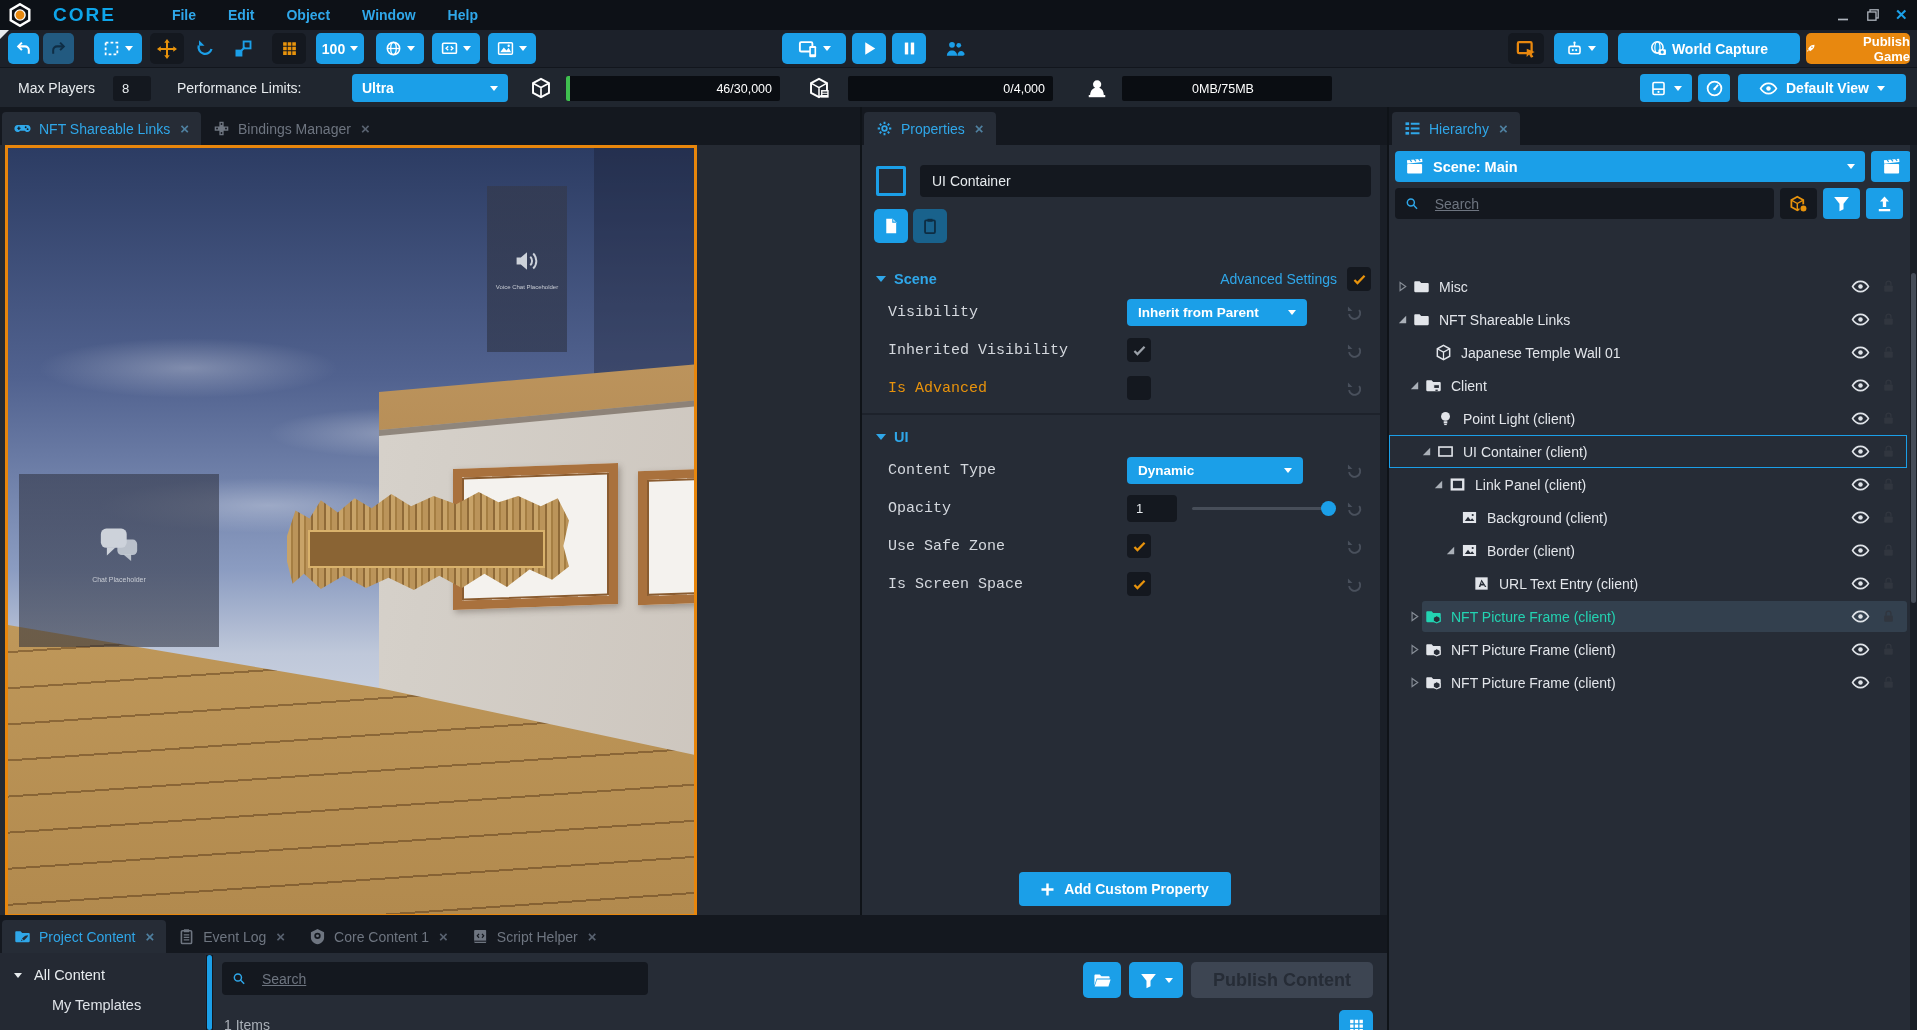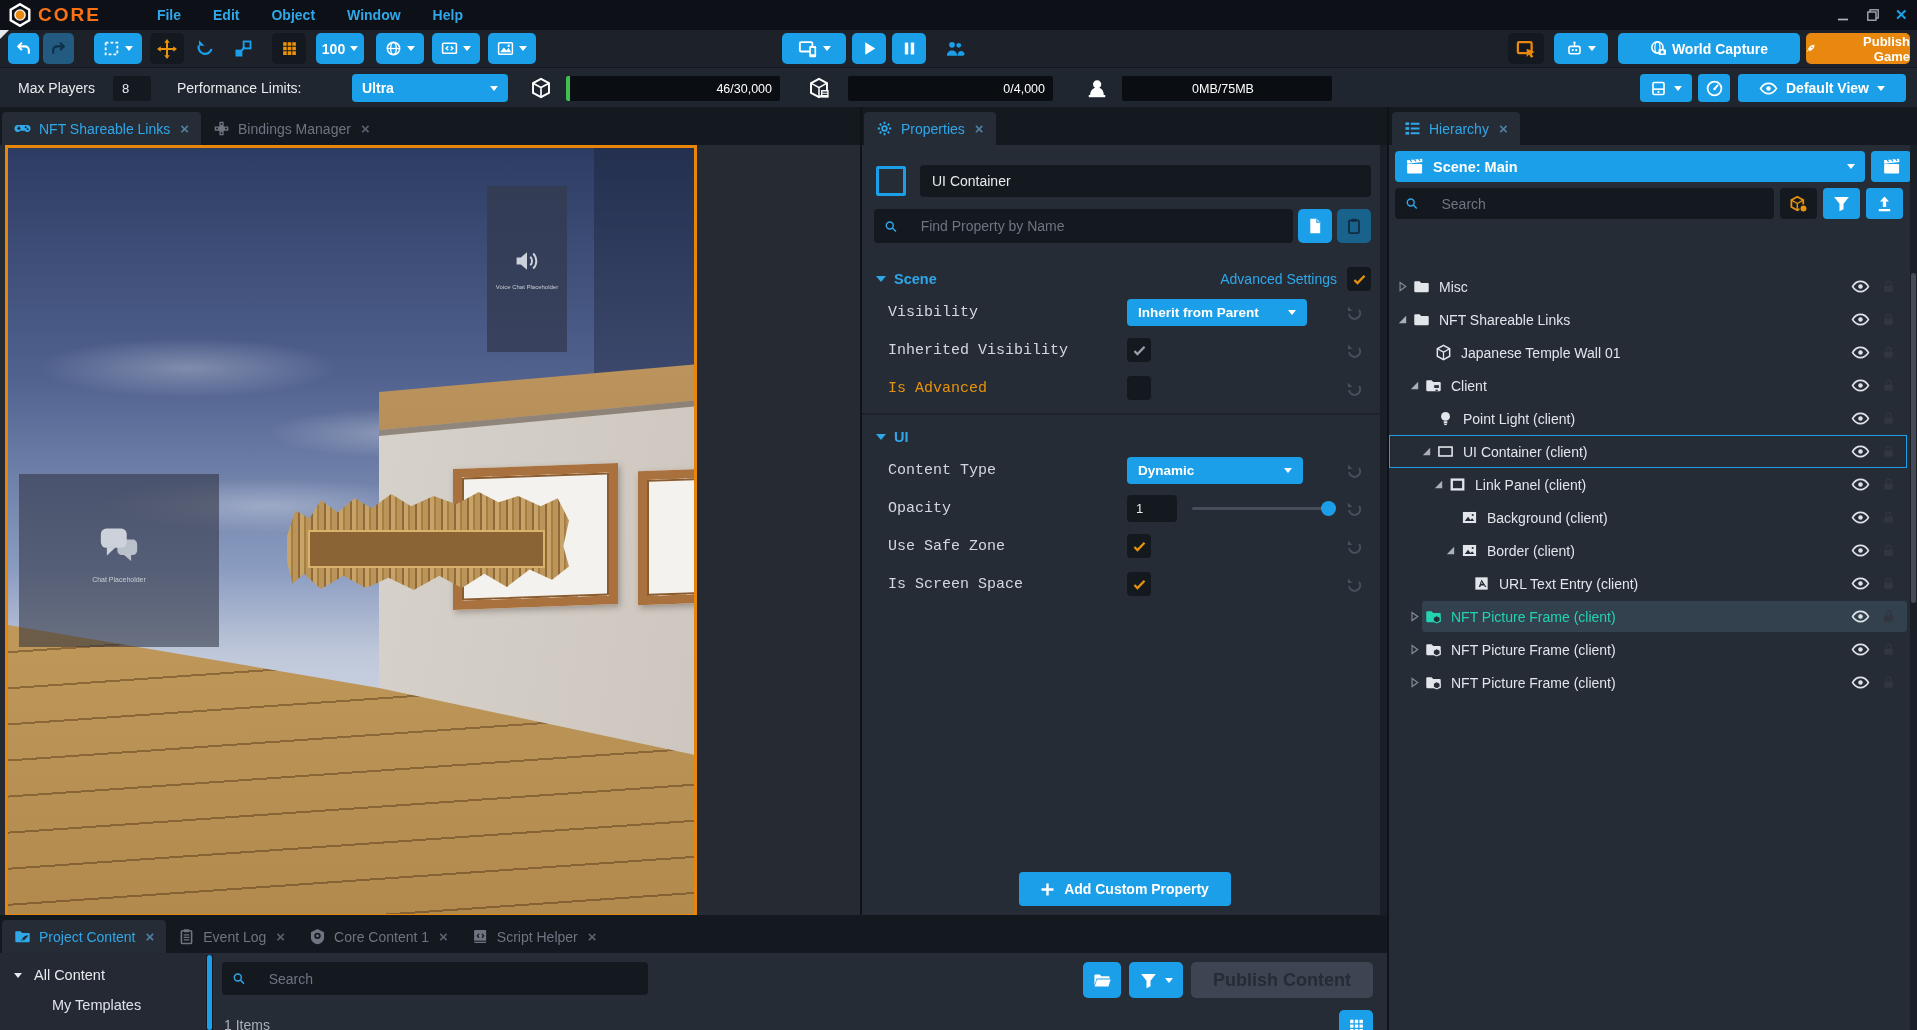--- a/index.html
+++ b/index.html
@@ -8,21 +8,21 @@
   #app { position:relative; width:1917px; height:1030px; overflow:hidden; background:#10141a; }
 
   .i { display:inline-flex; align-items:center; justify-content:center; }
   .i svg { width:100%; height:100%; display:block; }
   .caret { width:0; height:0; border-left:4px solid transparent; border-right:4px solid transparent; border-top:5px solid currentColor; display:inline-block; }
 
   
   #menubar { position:absolute; left:0; top:0; width:1917px; height:30px; background:#0d1117; display:flex; align-items:center; }
   #logo { display:flex; align-items:center; margin-left:8px; }
   #logo-hex { width:24px; height:24px; }
-  #logo-text { color:#f97316; font-weight:bold; font-size:19px; letter-spacing:2px; margin-left:6px; }
+  #logo-text { color:#0ea5e9; font-weight:bold; font-size:19px; letter-spacing:2px; margin-left:21px; }
   #menus { display:flex; margin-left:40px; }
   .menu-item { color:#2fa7e9; font-weight:bold; font-size:14px; padding:0 16px; line-height:30px; cursor:default; }
   #win-controls { margin-left:auto; display:flex; align-items:center; margin-right:6px; gap:14px; }
   #win-controls .wbtn { width:16px; height:16px; color:#aeb4bc; }
   #win-controls .close { color:#1ba0e8; font-size:15px; font-weight:bold; line-height:16px; }
 
   
   #toolbar { position:absolute; left:0; top:30px; width:1917px; height:37px; background:#1c212a;text-align:right; }
   #toolbar .corner { position:absolute; left:0; top:0; width:0; height:0; border-top:9px solid #e7ebee; border-right:9px solid transparent; }
   .tb { position:absolute; top:3px; height:31px; border-radius:5px; display:flex; align-items:center; justify-content:center; gap:5px; color:#fff; }
@@ -73,21 +73,21 @@
   .ph-label { color:#c8ccd4; font-size:7px; margin-top:10px; white-space:nowrap; }
   #voice-ph .ph-label { font-size:6px; }
 
   
   #properties-panel { position:absolute; left:860px; top:107px; width:527px; height:808px; background:#262c36; border-left:2px solid #0f1318; }
   #prop-body { position:absolute; left:0; top:38px; right:0; bottom:0; }
   #prop-name-row { position:absolute; left:14px; top:20px; right:16px; height:32px; display:flex; align-items:center; }
   #prop-obj-icon { width:30px; height:30px; border:3px solid #1b9fe8; border-radius:2px; }
   #prop-name-input { margin-left:14px; flex:1; height:32px; background:#14181f; border:none; border-radius:4px; color:#e7ebee; font-size:14px; padding:0 12px; font-family:"Liberation Sans",sans-serif; }
   #prop-search-row { position:absolute; left:12px; top:64px; right:16px; height:34px; display:flex; align-items:center; gap:5px; }
-  .search-input { flex:1; height:34px; background:#14181f; border-radius:4px; display:flex; align-items:center; padding:0 10px; gap:23px; color:#6e7580; }
+  .search-input { flex:1; height:34px; background:#14181f; border-radius:4px; display:flex; align-items:center; padding:0 10px; gap:16px; color:#6e7580;text-decoration:underline; }
   .search-input .i { width:15px; height:15px; color:#2fa7e9; }
   .search-input input { background:transparent; border:none; outline:none; color:#c9ced6; font-size:14px; width:100%; font-family:"Liberation Sans",sans-serif; }
   .search-input input::placeholder { color:#6e7580; }
   .sq-btn { width:34px; height:34px; border-radius:5px; display:flex; align-items:center; justify-content:center; flex:none; }
   .sq-btn.blue { background:#1b9fe8; color:#fff; }
   .sq-btn.teal { background:#19628c; color:#0e2d42; }
   .sq-btn .i { width:18px; height:18px; }
   #prop-sections { position:absolute; left:0; top:112px; right:0; }
   .psec { display:flex; align-items:center; height:28px; margin-top:8px; padding:0 16px 0 14px; }
   .sec-caret { width:0;height:0;border-left:5px solid transparent;border-right:5px solid transparent;border-top:6px solid #2fa7e9; margin-right:8px; }
@@ -514,29 +514,20 @@
         <span class="tab-label">Properties</span>
         <span class="tab-x">×</span>
       </div>
     </div>
     <div id="prop-body">
       <div id="prop-name-row">
         <span id="prop-obj-icon"></span>
         <input id="prop-name-input" value="UI Container" style="">
       </div>
       <div id="prop-search-row">
-        <div class="search-input">
-          <span class="i">
-              <svg viewBox="0 0 16 16">
-                <circle cx="6.8" cy="6.8" r="4.1" fill="none" stroke="currentColor" stroke-width="1.7"></circle>
-                <path d="M9.8 9.8l4.2 4.2" stroke="currentColor" stroke-width="1.7"></path>
-              </svg>
-            </span>
-          <input placeholder="Find Property by Name" style="">
-        </div>
         <div class="sq-btn blue">
             <span class="i">
               <svg viewBox="0 0 16 16">
                 <path d="M3.8 1.6h5.8l3 3v9.8H3.8z" fill="currentColor"></path>
                 <path d="M9.6 1.6v3h3" fill="none" stroke="#1b9fe8" stroke-width="1"></path>
               </svg>
             </span>
           </div>
         <div class="sq-btn teal">
             <span class="i">

